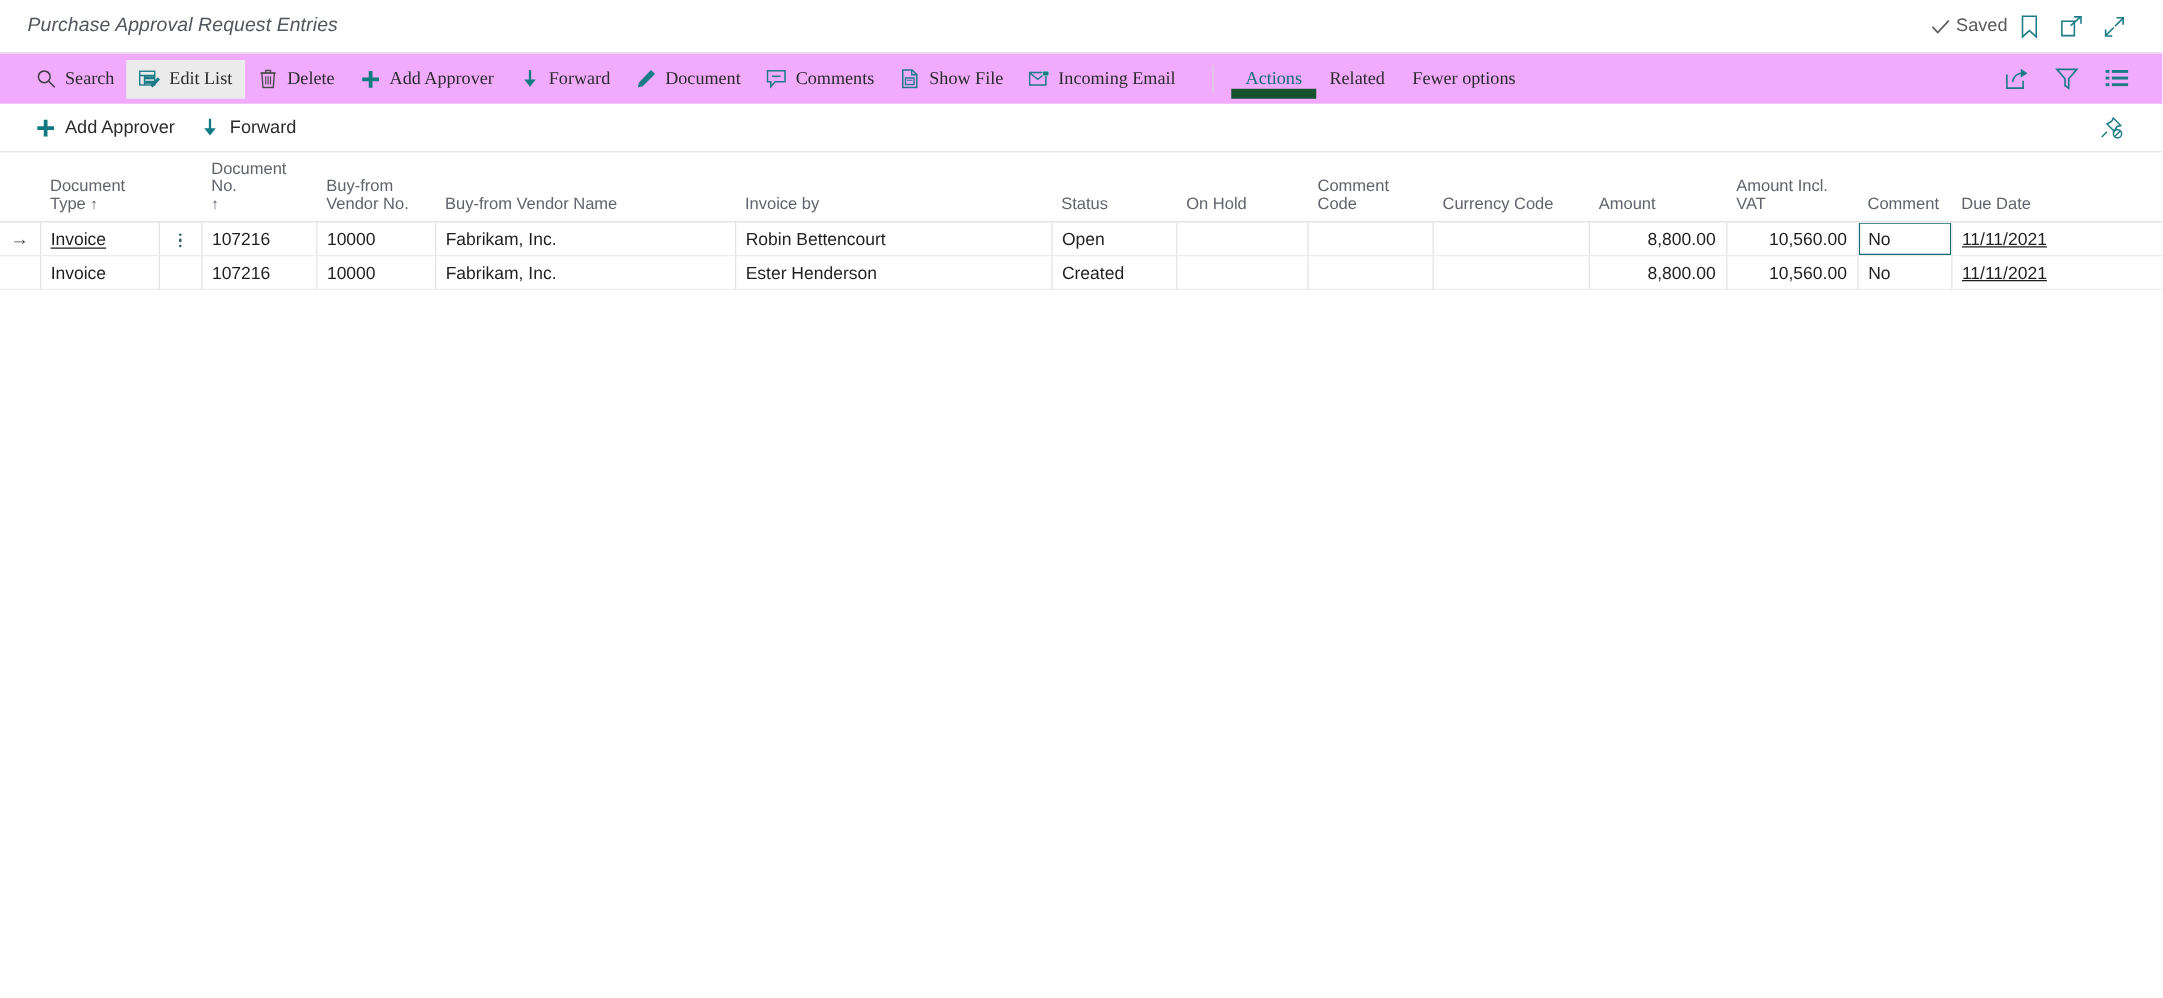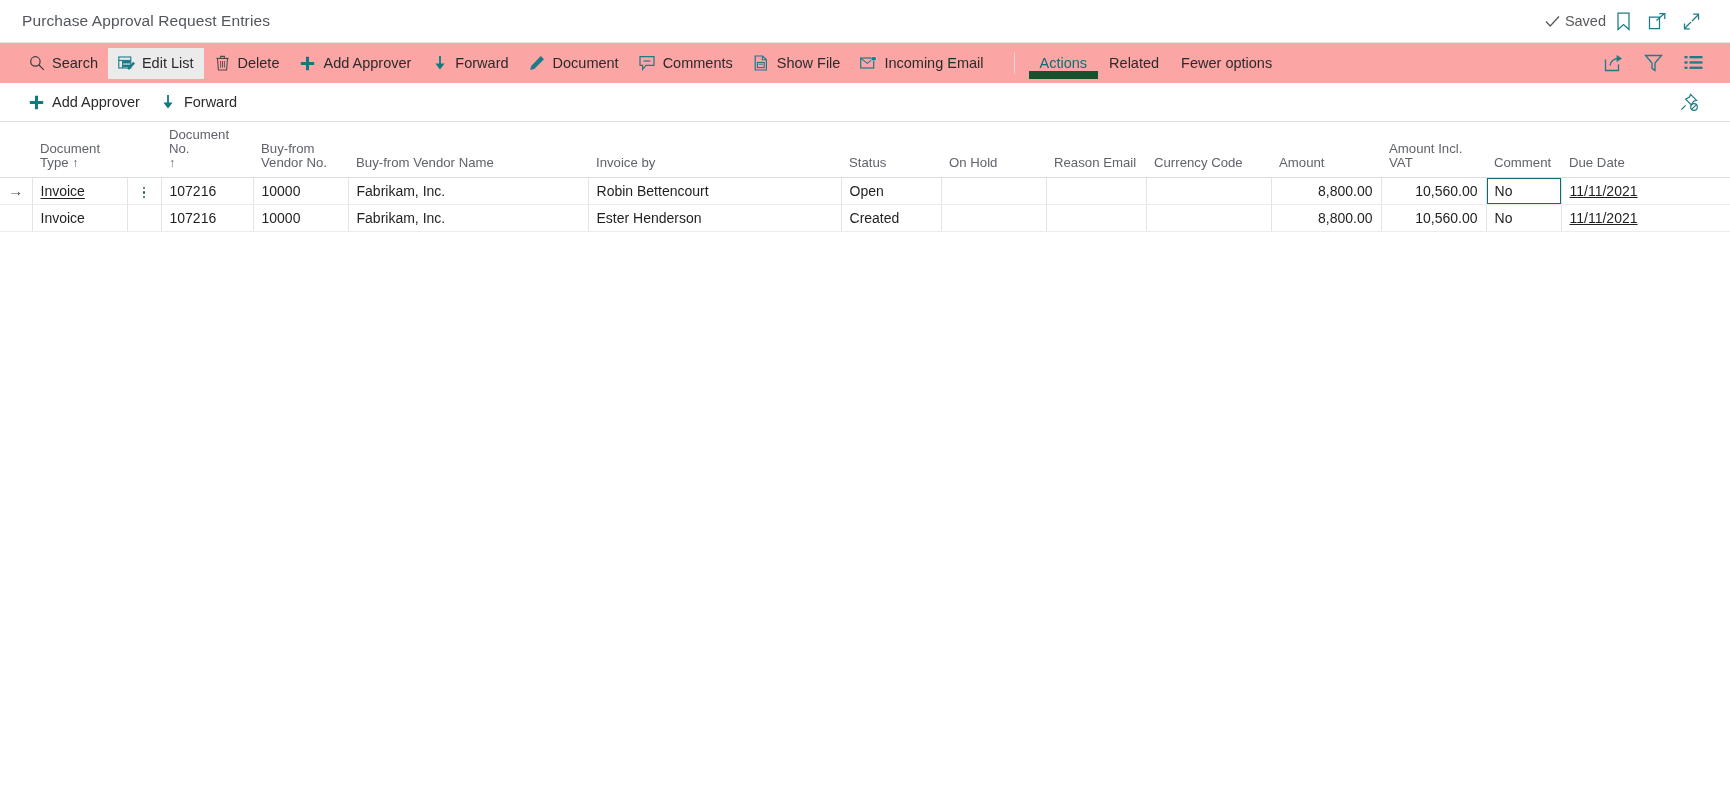--- a/index.html
+++ b/index.html
@@ -18,20 +18,21 @@
     display: flex;
     align-items: center;
     padding: 0 22px 0 22px;
     background: #ffffff;
   }
   .page-title {
     font-size: 15.5px;
     color: #53565e;
     letter-spacing: 0.1px;
     white-space: nowrap;
+    font-style: italic;
   }
   .titlebar-right {
     margin-left: auto;
     display: flex;
     align-items: center;
     gap: 0px;
   }
   .saved-indicator {
     display: flex;
     align-items: center;
@@ -50,22 +51,23 @@
   }
   .tb-icon svg { display: block; }
 
   
   .ribbon {
     border-top: 1px solid #e6e6e6;
     height: 41px;
     display: flex;
     align-items: center;
     padding: 0 18px 0 18px;
-    background: #fca5a5;
+    background: #f0abfc;
     position: relative;
+    font-family: Liberation Serif, serif;
   }
   .rbtn {
     display: flex;
     align-items: center;
     gap: 7px;
     height: 31px;
     padding: 0 10px;
     font-size: 14.5px;
     color: #2b2b2b;
     cursor: pointer;
@@ -468,21 +470,21 @@
 
         <th>
           <span>Status</span>
         </th>
 
         <th>
           <span>On Hold</span>
         </th>
 
         <th>
-          <span>Reason Email</span>
+          <span>Comment Code</span>
         </th>
 
         <th>
           <span>Currency Code</span>
         </th>
 
         <th class="num">
           <span>Amount</span>
         </th>
 

